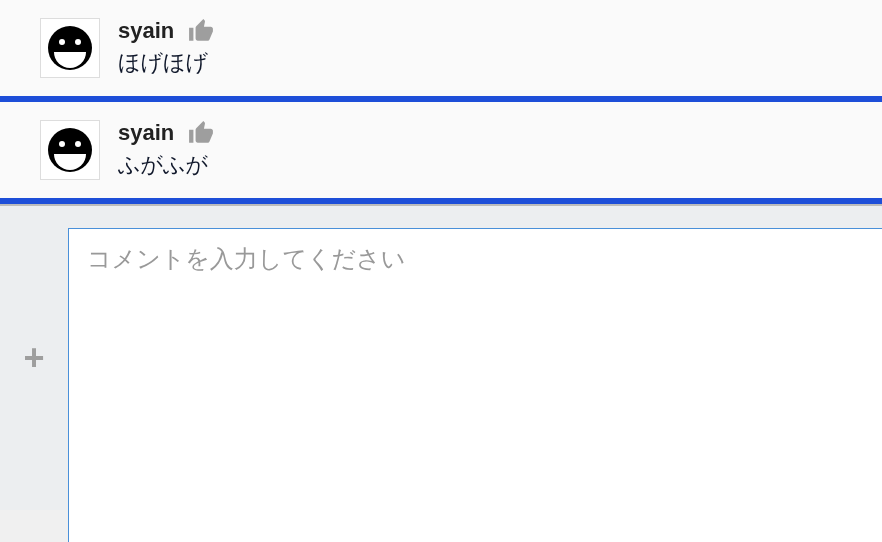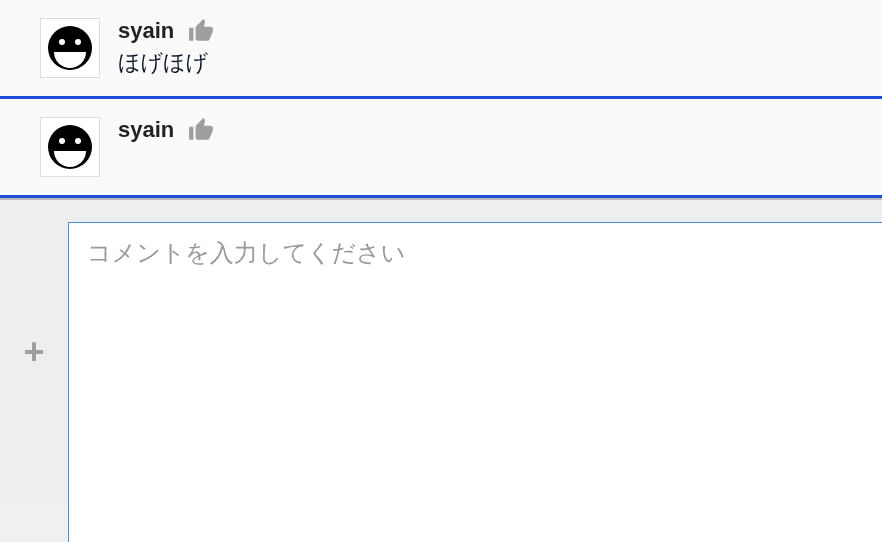--- a/index.html
+++ b/index.html
@@ -13,21 +13,21 @@
       width: 882px;
       height: 542px;
       overflow: hidden;
     }
     .comments-list {
       background: #fafafa;
     }
     .comment-item {
       display: flex;
       padding: 18px 12px 18px 40px;
-      border-bottom: 3px solid #1d4ed8;
+      border-bottom: 6px solid #1d4ed8;
       background: #fafafa;
     }
     .avatar {
       width: 60px;
       height: 60px;
       background: #ffffff;
       border: 1px solid #ddd;
       display: flex;
       align-items: center;
       justify-content: center;
@@ -141,20 +141,21 @@
     </div>
     <div class="comment-body">
       <div class="comment-header">
         <span class="username">syain</span>
         <span class="like-button">
           <svg viewBox="0 0 24 24" fill="currentColor">
             <path d="M1 21h4V9H1v12zm22-11c0-1.1-.9-2-2-2h-6.31l.95-4.57.03-.32c0-.41-.17-.79-.44-1.06L14.17 1 7.59 7.59C7.22 7.95 7 8.45 7 9v10c0 1.1.9 2 2 2h9c.83 0 1.54-.5 1.84-1.22l3.02-7.05c.09-.23.14-.47.14-.73v-2z"></path>
           </svg>
         </span>
       </div>
+      <div class="comment-text">ふがふが</div>
     </div>
   </div>
 </div>
 
 <div class="comment-input-section">
   <div class="add-button-col">
     <div class="add-button">+</div>
   </div>
   <textarea class="comment-textarea" placeholder="コメントを入力してください" style=""></textarea>
 </div>

